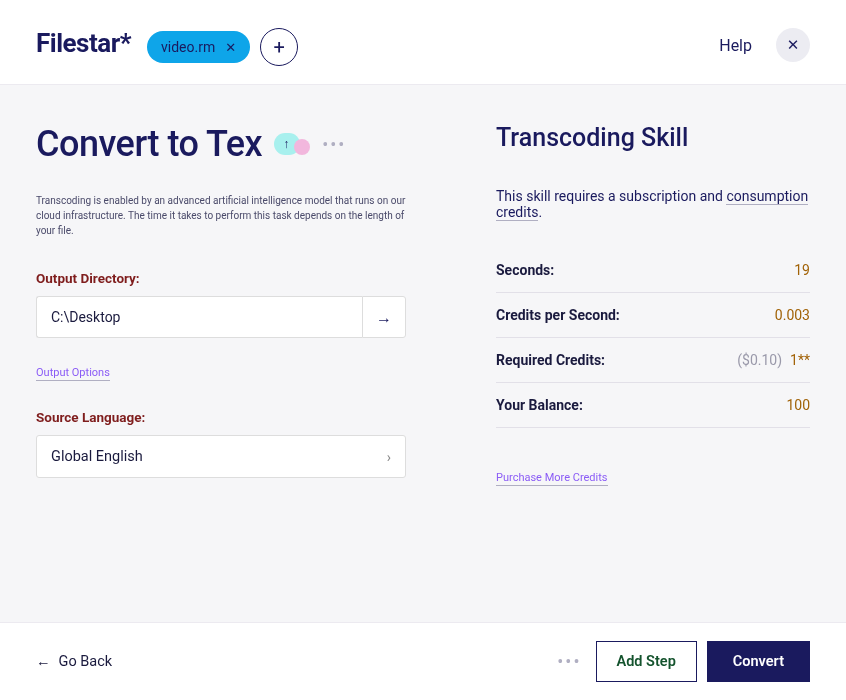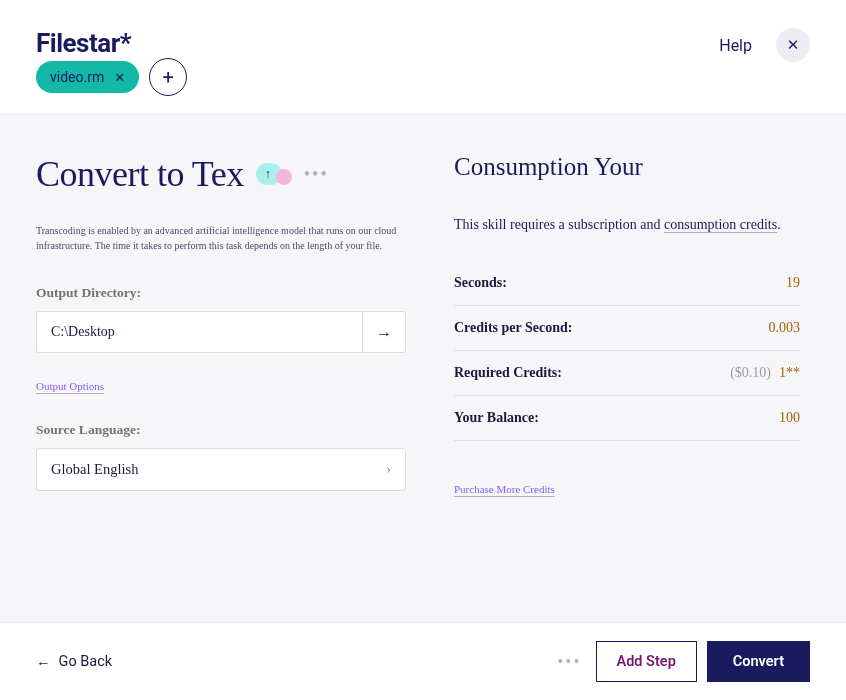--- a/index.html
+++ b/index.html
@@ -1,58 +1,58 @@
 <!DOCTYPE html>
 <html><head>
 <meta charset="utf-8">
 <style>
 * { box-sizing: border-box; margin: 0; padding: 0; }
 body { font-family: -apple-system, BlinkMacSystemFont, "Segoe UI", Roboto, sans-serif; background: #fff; color: #1a1a3e; width: 846px; height: 700px; overflow: hidden; display: flex; flex-direction: column; }
 .header { padding: 28px 36px 18px 36px; display: flex; align-items: flex-start; justify-content: space-between; }
-.header-left { display: flex; flex-direction: column; }
+.header-left { display: flex; flex-direction: row; gap: 16px; }
 .logo { font-size: 26px; font-weight: 700; color: #1a1a5e; letter-spacing: -0.5px; }
 .file-row { display: flex; gap: 10px; align-items: center; }
-.file-chip { background: #14b8a6; color: #1a1a5e; padding: 8px 14px; border-radius: 20px; display: flex; align-items: flex-end; gap: 10px; font-size: 14px; }
+.file-chip { background: #0ea5e9; color: #1a1a5e; padding: 8px 14px; border-radius: 20px; display: flex; align-items: flex-end; gap: 10px; font-size: 14px; }
 .file-chip .xicon { font-size: 13px; cursor: pointer; color: #1a1a5e; }
 .add-btn { width: 38px; height: 38px; border: 1.5px solid #1a1a5e; border-radius: 50%; background: #fff; display: flex; align-items: center; justify-content: center; font-size: 20px; color: #1a1a5e; cursor: pointer; }
 .header-right { display: flex; align-items: center; gap: 24px; }
 .help { color: #1a1a5e; font-size: 16px; cursor: pointer; }
 .close-circle { width: 34px; height: 34px; background: #ececf2; border-radius: 50%; display: flex; align-items: center; justify-content: center; color: #1a1a5e; cursor: pointer; font-size: 15px; }
-.main { flex: 1; background: #f6f6f8; border-top: 1px solid #eceaf0; padding: 38px 46px 20px 36px; display: flex; gap: 48px; overflow: auto; font-family: Liberation Serif, serif; }
+.main { flex: 1; background: #f6f6f8; border-top: 1px solid #eceaf0; padding: 38px 36px 20px 36px; display: flex; gap: 90px; overflow: auto; }
 .col-left { width: 370px; }
 .title-row { display: flex; align-items: center; gap: 12px; margin-bottom: 28px; }
 .title { font-size: 36px; font-weight: 500; color: #1a1a5e; letter-spacing: -0.5px; }
 .cloud-badge { position: relative; width: 36px; height: 22px; }
 .cloud-badge .c1 { position: absolute; width: 26px; height: 22px; background: #a8f0ee; border-radius: 12px; left: 0; top: 0; }
 .cloud-badge .c2 { position: absolute; width: 16px; height: 16px; background: #f2b7dd; border-radius: 50%; right: 0; bottom: 0; }
 .cloud-badge .arrow { position: absolute; left: 9px; top: 4px; color: #1a1a5e; font-size: 12px; z-index: 2; }
 .dots { color: #b0afc2; font-size: 18px; letter-spacing: 2px; cursor: pointer; }
 .desc { font-size: 10px; color: #4a4a6a; line-height: 1.5; margin-bottom: 32px; max-width: 370px; }
-.label { font-size: 13.5px; font-weight: 700; color: #737373; margin-bottom: 10px; }
+.label { font-size: 13.5px; font-weight: 700; color: #7f1d1d; margin-bottom: 10px; }
 .dir-row { display: flex; margin-bottom: 23px; }
 .dir-input { flex: 1; border: 1px solid #ddd; border-right: none; background: #fff; padding: 12px 14px; font-size: 14px; color: #1a1a3e; border-radius: 3px 0 0 3px; font-family: inherit; }
 .dir-btn { width: 44px; border: 1px solid #ddd; background: #fff; display: flex; align-items: center; justify-content: center; cursor: pointer; border-radius: 0 3px 3px 0; color: #1a1a5e; font-size: 16px; }
 .link { color: #8b5cf6; font-size: 11px; border-bottom: 1px solid #b0afc2; display: inline-block; padding-bottom: 1px; cursor: pointer; margin-bottom: 28px; }
 .select-box { border: 1px solid #ddd; background: #fff; padding: 12px 14px; display: flex; justify-content: space-between; align-items: center; font-size: 14.5px; cursor: pointer; border-radius: 3px; color: #1a1a3e; }
 .chev { color: #888; font-size: 14px; }
 .col-right { flex: 1; }
 .subtitle { font-size: 25px; font-weight: 500; color: #1a1a5e; margin-bottom: 36px; }
 .req-text { font-size: 14px; color: #1a1a5e; margin-bottom: 28px; }
 .req-text a { color: #1a1a5e; border-bottom: 1px solid #b0afc2; text-decoration: none; cursor: pointer; }
 .stat-row { display: flex; justify-content: space-between; align-items: center; padding: 14px 0; border-bottom: 1px solid #e2e0e8; font-size: 14px; }
 .stat-row:last-of-type { border-bottom: none; }
 .stat-label { font-weight: 700; color: #1a1a3e; }
 .stat-val { color: #a16207; }
 .cost { color: #9a99aa; margin-right: 8px; }
 .purchase-row { text-align: left; margin-top: 38px; }
 .footer { border-top: 1px solid #eceaf0; padding: 18px 36px; display: flex; justify-content: space-between; align-items: center; background: #fff; }
 .back { display: flex; align-items: center; gap: 8px; color: #1a1a3e; font-size: 14.5px; cursor: pointer; }
 .foot-right { display: flex; align-items: center; gap: 10px; }
 .foot-dots { color: #b0afc2; font-size: 18px; letter-spacing: 2px; cursor: pointer; margin-right: 4px; }
-.btn-outline { border: 1.5px solid #1a1a5e; background: #fff; color: #701a75; padding: 11px 20px; font-size: 14.5px; font-weight: 600; cursor: pointer; font-family: inherit; }
+.btn-outline { border: 1.5px solid #1a1a5e; background: #fff; color: #14532d; padding: 11px 20px; font-size: 14.5px; font-weight: 600; cursor: pointer; font-family: inherit; }
 .btn-primary { border: none; background: #1a1a5e; color: #fff; padding: 12px 26px; font-size: 14.5px; font-weight: 600; cursor: pointer; font-family: inherit; }
 </style>
 </head>
 <body>
 
 <div class="header">
   <div class="header-left">
     <div class="logo">Filestar*</div>
     <div class="file-row">
       <div class="file-chip">
@@ -91,21 +91,21 @@
     </div>
     <span class="link">Output Options</span>
     <div class="label">Source Language:</div>
     <div class="select-box">
       <span>Global English</span>
       <span class="chev">›</span>
     </div>
   </div>
 
   <div class="col-right">
-    <div class="subtitle">Consumption Your</div>
+    <div class="subtitle">Transcoding Skill</div>
     <div class="req-text">
       <span>This skill requires a subscription and </span><a>consumption credits</a><span>.</span>
     </div>
 
     <div class="stat-row">
       <span class="stat-label">Seconds:</span>
       <span class="stat-val">19</span>
     </div>
     <div class="stat-row">
       <span class="stat-label">Credits per Second:</span>

